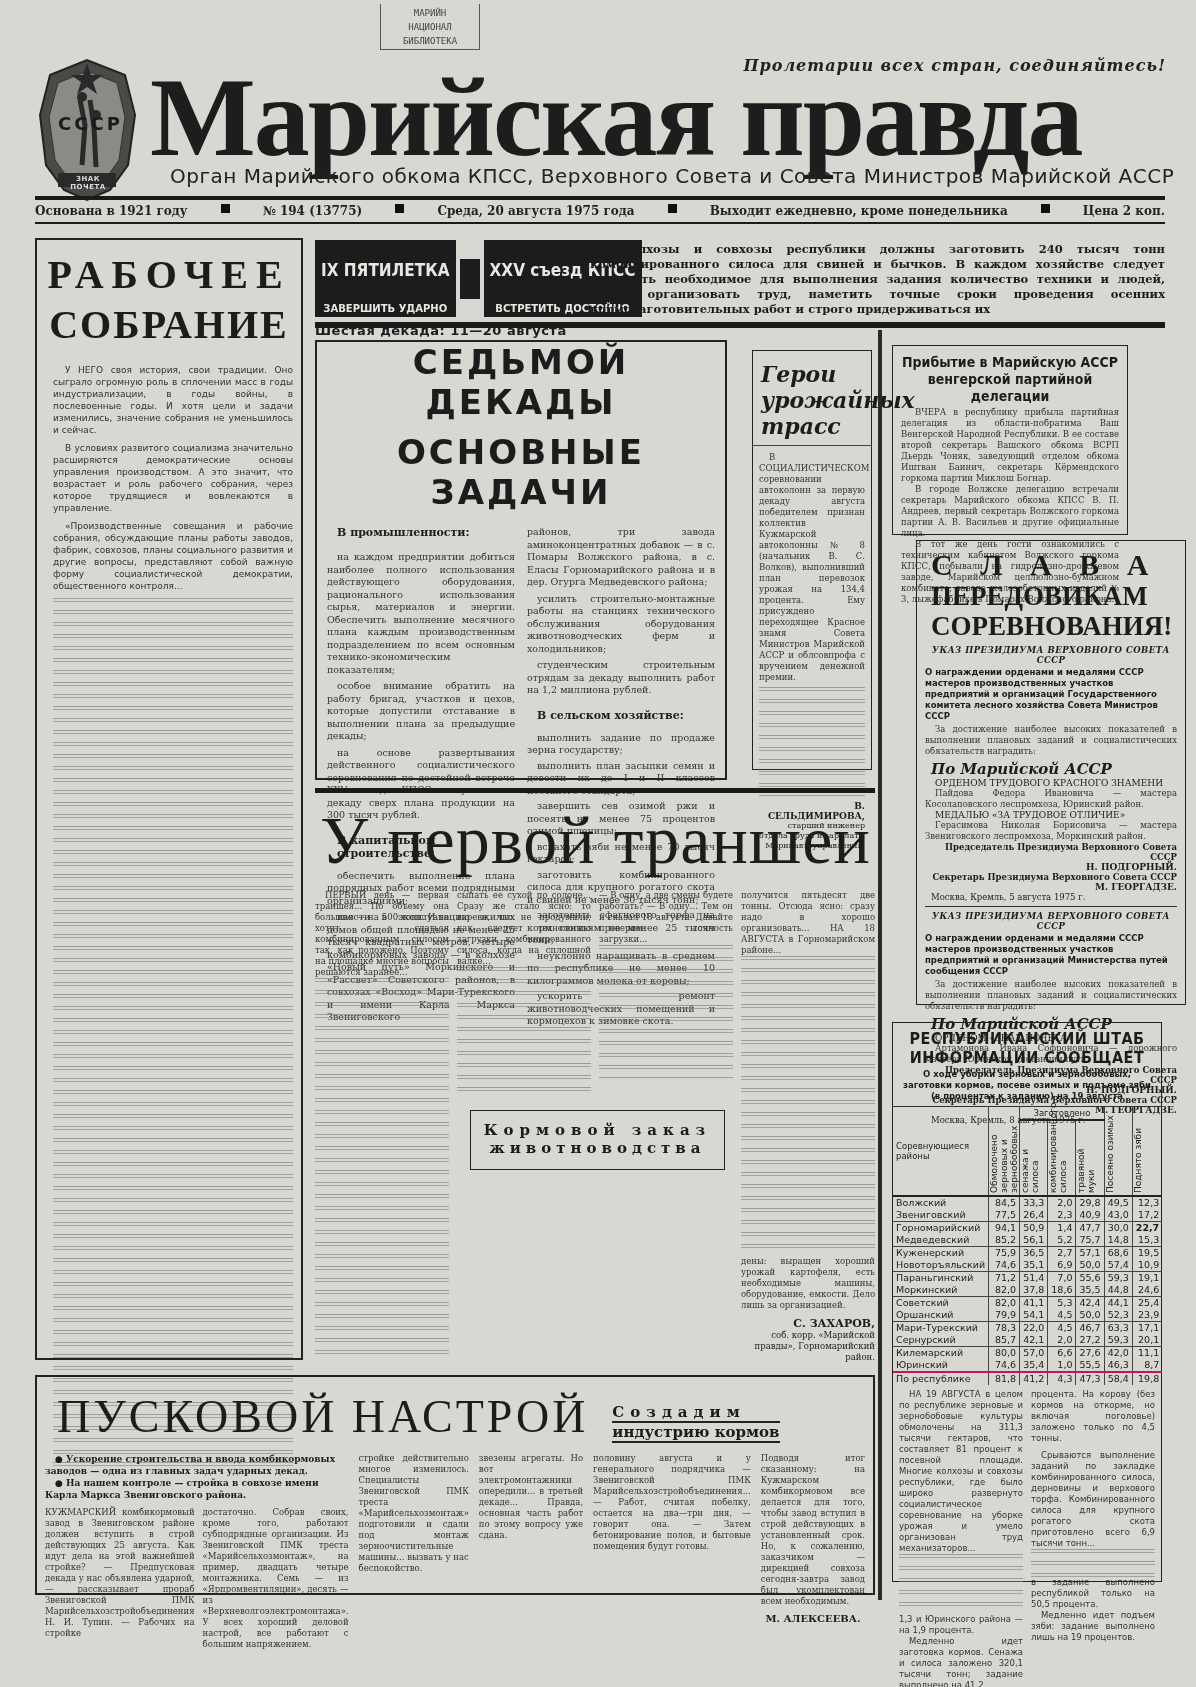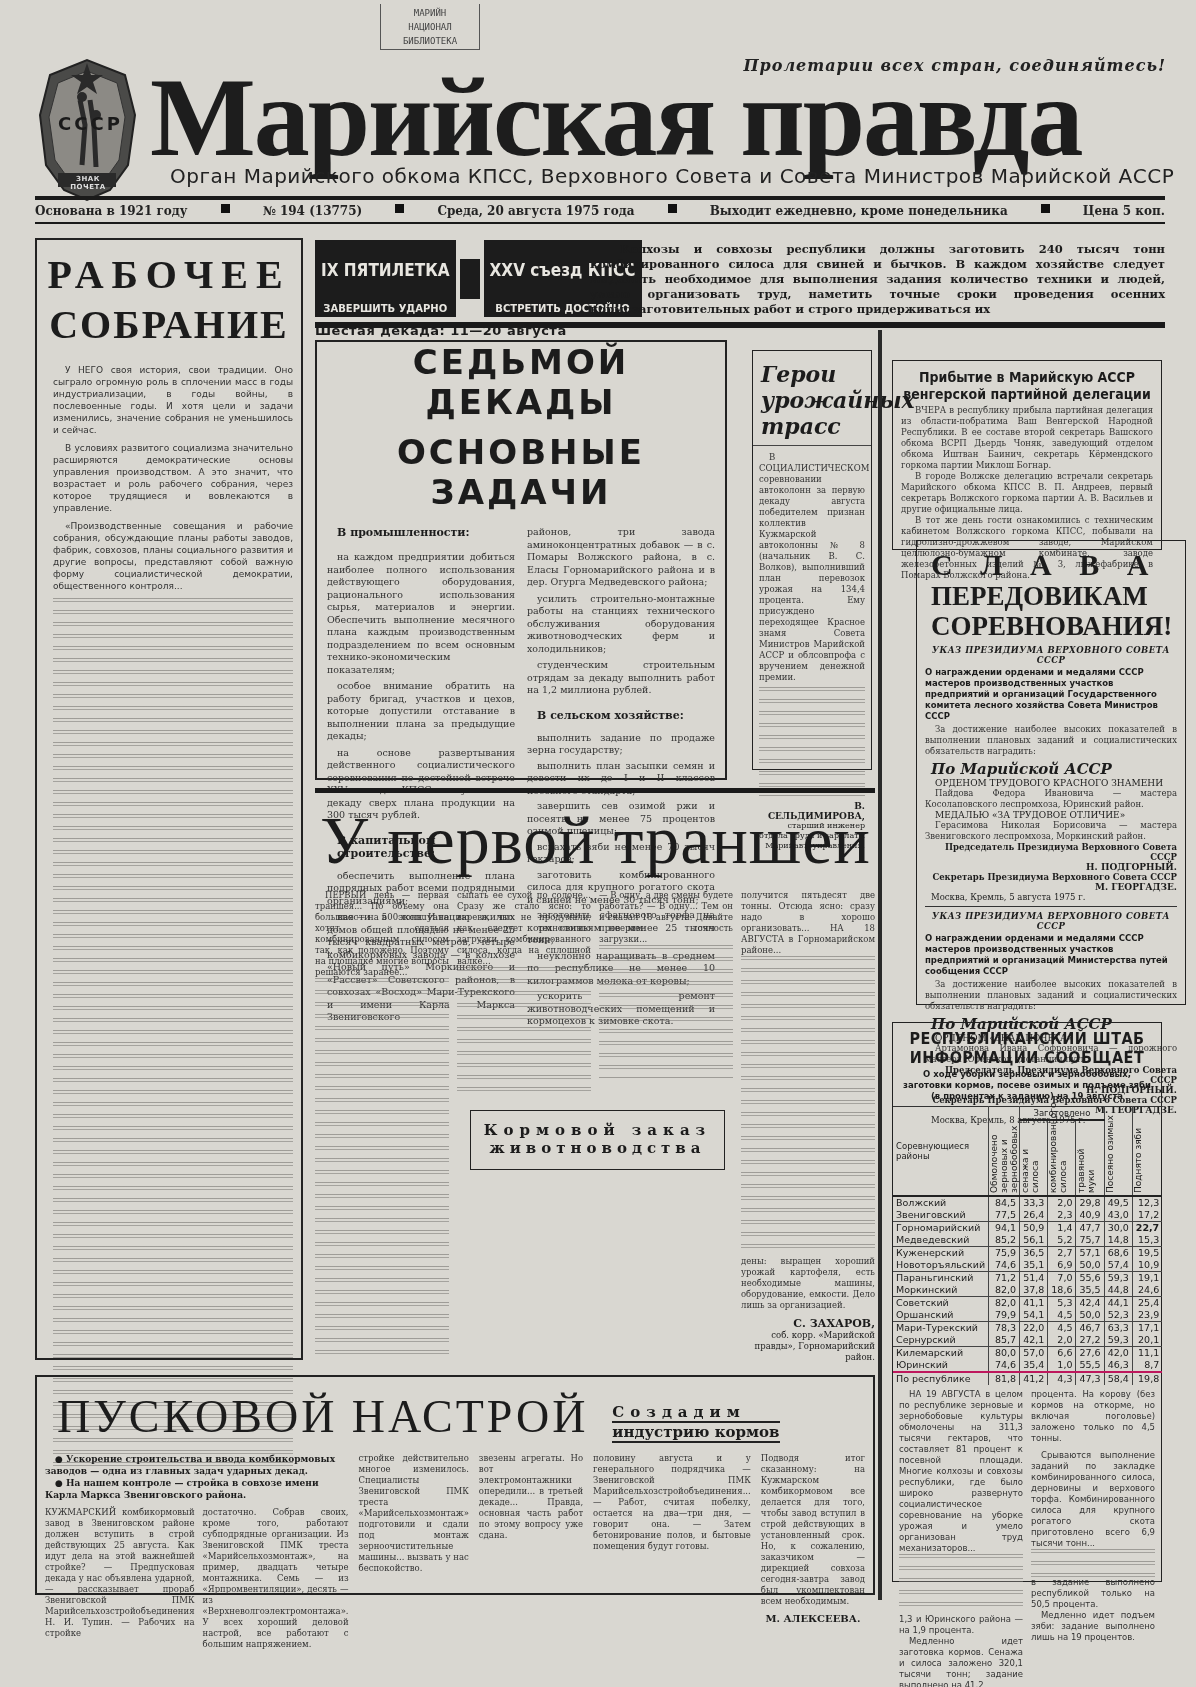--- a/index.html
+++ b/index.html
@@ -64,21 +64,21 @@
   <div class="abs rule-thick" style="top:196px"></div>
   <div class="abs infobar">
     <span>Основана в 1921 году</span>
     <span class="sq"></span>
     <span>№ 194 (13775)</span>
     <span class="sq"></span>
     <span>Среда, 20 августа 1975 года</span>
     <span class="sq"></span>
     <span>Выходит ежедневно, кроме понедельника</span>
     <span class="sq"></span>
-    <span>Цена 5 коп.</span>
+    <span>Цена 2 коп.</span>
   </div>
   <div class="abs rule-thick" style="top:222px;height:2px"></div>
 
   <div class="box" style="left:35px;top:238px;width:268px;height:1122px">
     <div class="bigtitle" style="margin-top:10px;font-size:40px">РАБОЧЕЕ</div>
     <div class="bigtitle" style="font-size:40px;letter-spacing:2px">СОБРАНИЕ</div>
     <div style="padding:14px 8px 0 16px">
       <p class="body-txt" style="text-indent:12px;margin-bottom:6px">У НЕГО своя история, свои традиции. Оно сыграло огромную роль в сплочении масс в годы индустриализации, в годы войны, в послевоенные годы. И хотя цели и задачи изменились, значение собрания не уменьшилось и сейчас.</p>
       <p class="body-txt" style="text-indent:12px;margin-bottom:6px">В условиях развитого социализма значительно расширяются демократические основы управления производством. А это значит, что возрастает и роль рабочего собрания, через которое трудящиеся и вовлекаются в управление.</p>
       <p class="body-txt" style="text-indent:12px;margin-bottom:6px">«Производственные совещания и рабочие собрания, обсуждающие планы работы заводов, фабрик, совхозов, планы социального развития и другие вопросы, представляют собой важную форму социалистической демократии, общественного контроля...</p>
@@ -142,21 +142,21 @@
     <div style="border-top:1px solid #444;padding:6px 6px 0 6px">
       <p class="col-txt" style="font-size:8.5px;line-height:11px;text-indent:10px">В СОЦИАЛИСТИЧЕСКОМ соревновании автоколонн за первую декаду августа победителем признан коллектив Кужмарской автоколонны № 8 (начальник В. С. Волков), выполнивший план перевозок урожая на 134,4 процента. Ему присуждено переходящее Красное знамя Совета Министров Марийской АССР и облсовпрофа с вручением денежной премии.</p>
       <div class="lines" style="height:110px;margin-top:4px"></div>
       <div style="font:bold 9px 'DejaVu Serif',serif;text-align:right;margin-top:4px">В. СЕЛЬДИМИРОВА,</div>
       <div style="font:8px 'DejaVu Serif',serif;text-align:right;line-height:10px">старший инженер отдела труда и зарплаты Марийавтоуправления.</div>
     </div>
   </div>
 
   <div class="abs" style="left:878px;top:330px;width:4px;height:1270px;background:#2a2a2a"></div>
 
-  <div class="box" style="left:892px;top:360px;width:270px;height:190px;border-width:1px">
+  <div class="box" style="left:892px;top:345px;width:236px;height:190px;border-width:1px">
     <div style="font:bold 14px 'DejaVu Sans Condensed','DejaVu Sans',sans-serif;text-align:center;margin-top:8px;line-height:17px">Прибытие в Марийскую АССР</div>
     <div style="font:bold 14px 'DejaVu Sans Condensed','DejaVu Sans',sans-serif;text-align:center;line-height:17px">венгерской партийной делегации</div>
     <div style="padding:2px 8px">
       <p class="col-txt" style="font-size:8.5px;line-height:11px;text-indent:14px">ВЧЕРА в республику прибыла партийная делегация из области-побратима Ваш Венгерской Народной Республики. В ее составе второй секретарь Вашского обкома ВСРП Дьердь Чоняк, заведующий отделом обкома Иштван Баинич, секретарь Кёрмендского горкома партии Миклош Богнар.</p>
       <p class="col-txt" style="font-size:8.5px;line-height:11px;text-indent:14px">В городе Волжске делегацию встречали секретарь Марийского обкома КПСС В. П. Андреев, первый секретарь Волжского горкома партии А. В. Васильев и другие официальные лица.</p>
       <p class="col-txt" style="font-size:8.5px;line-height:11px;text-indent:14px">В тот же день гости ознакомились с техническим кабинетом Волжского горкома КПСС, побывали на гидролизно-дрожжевом заводе, Марийском целлюлозно-бумажном комбинате, заводе железобетонных изделий № 3, лыжефабрике в Помарах Волжского района.</p>
     </div>
   </div>
 
   <div class="box" style="left:916px;top:540px;width:270px;height:465px;border-width:1px">

